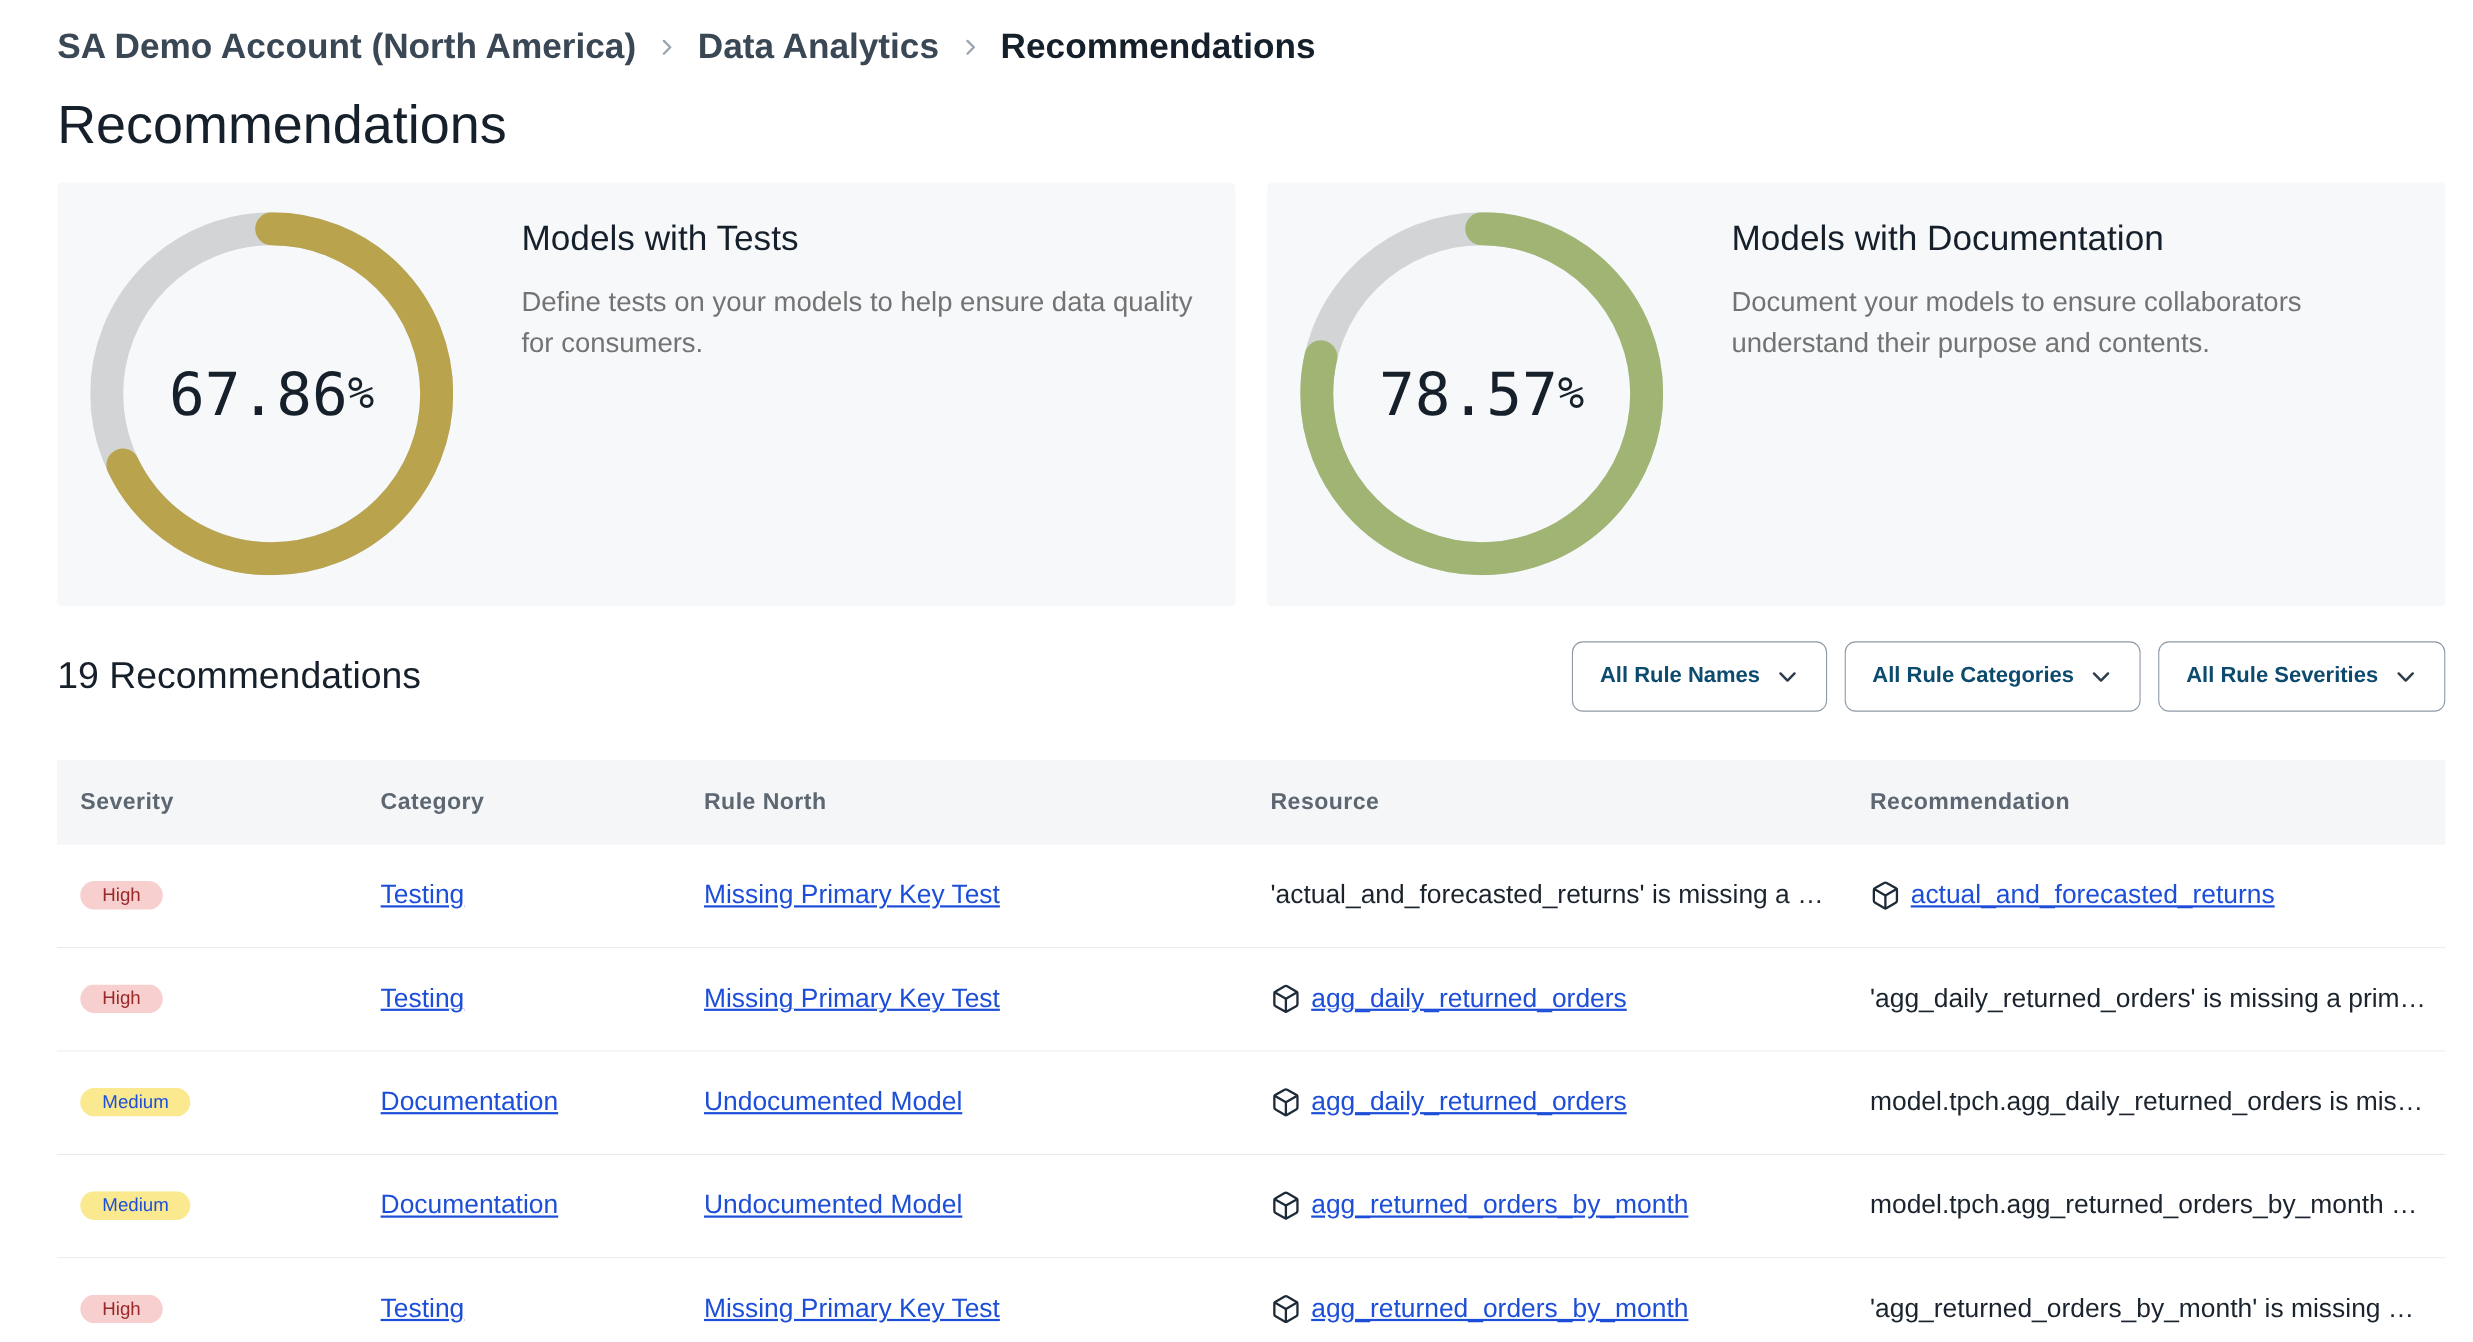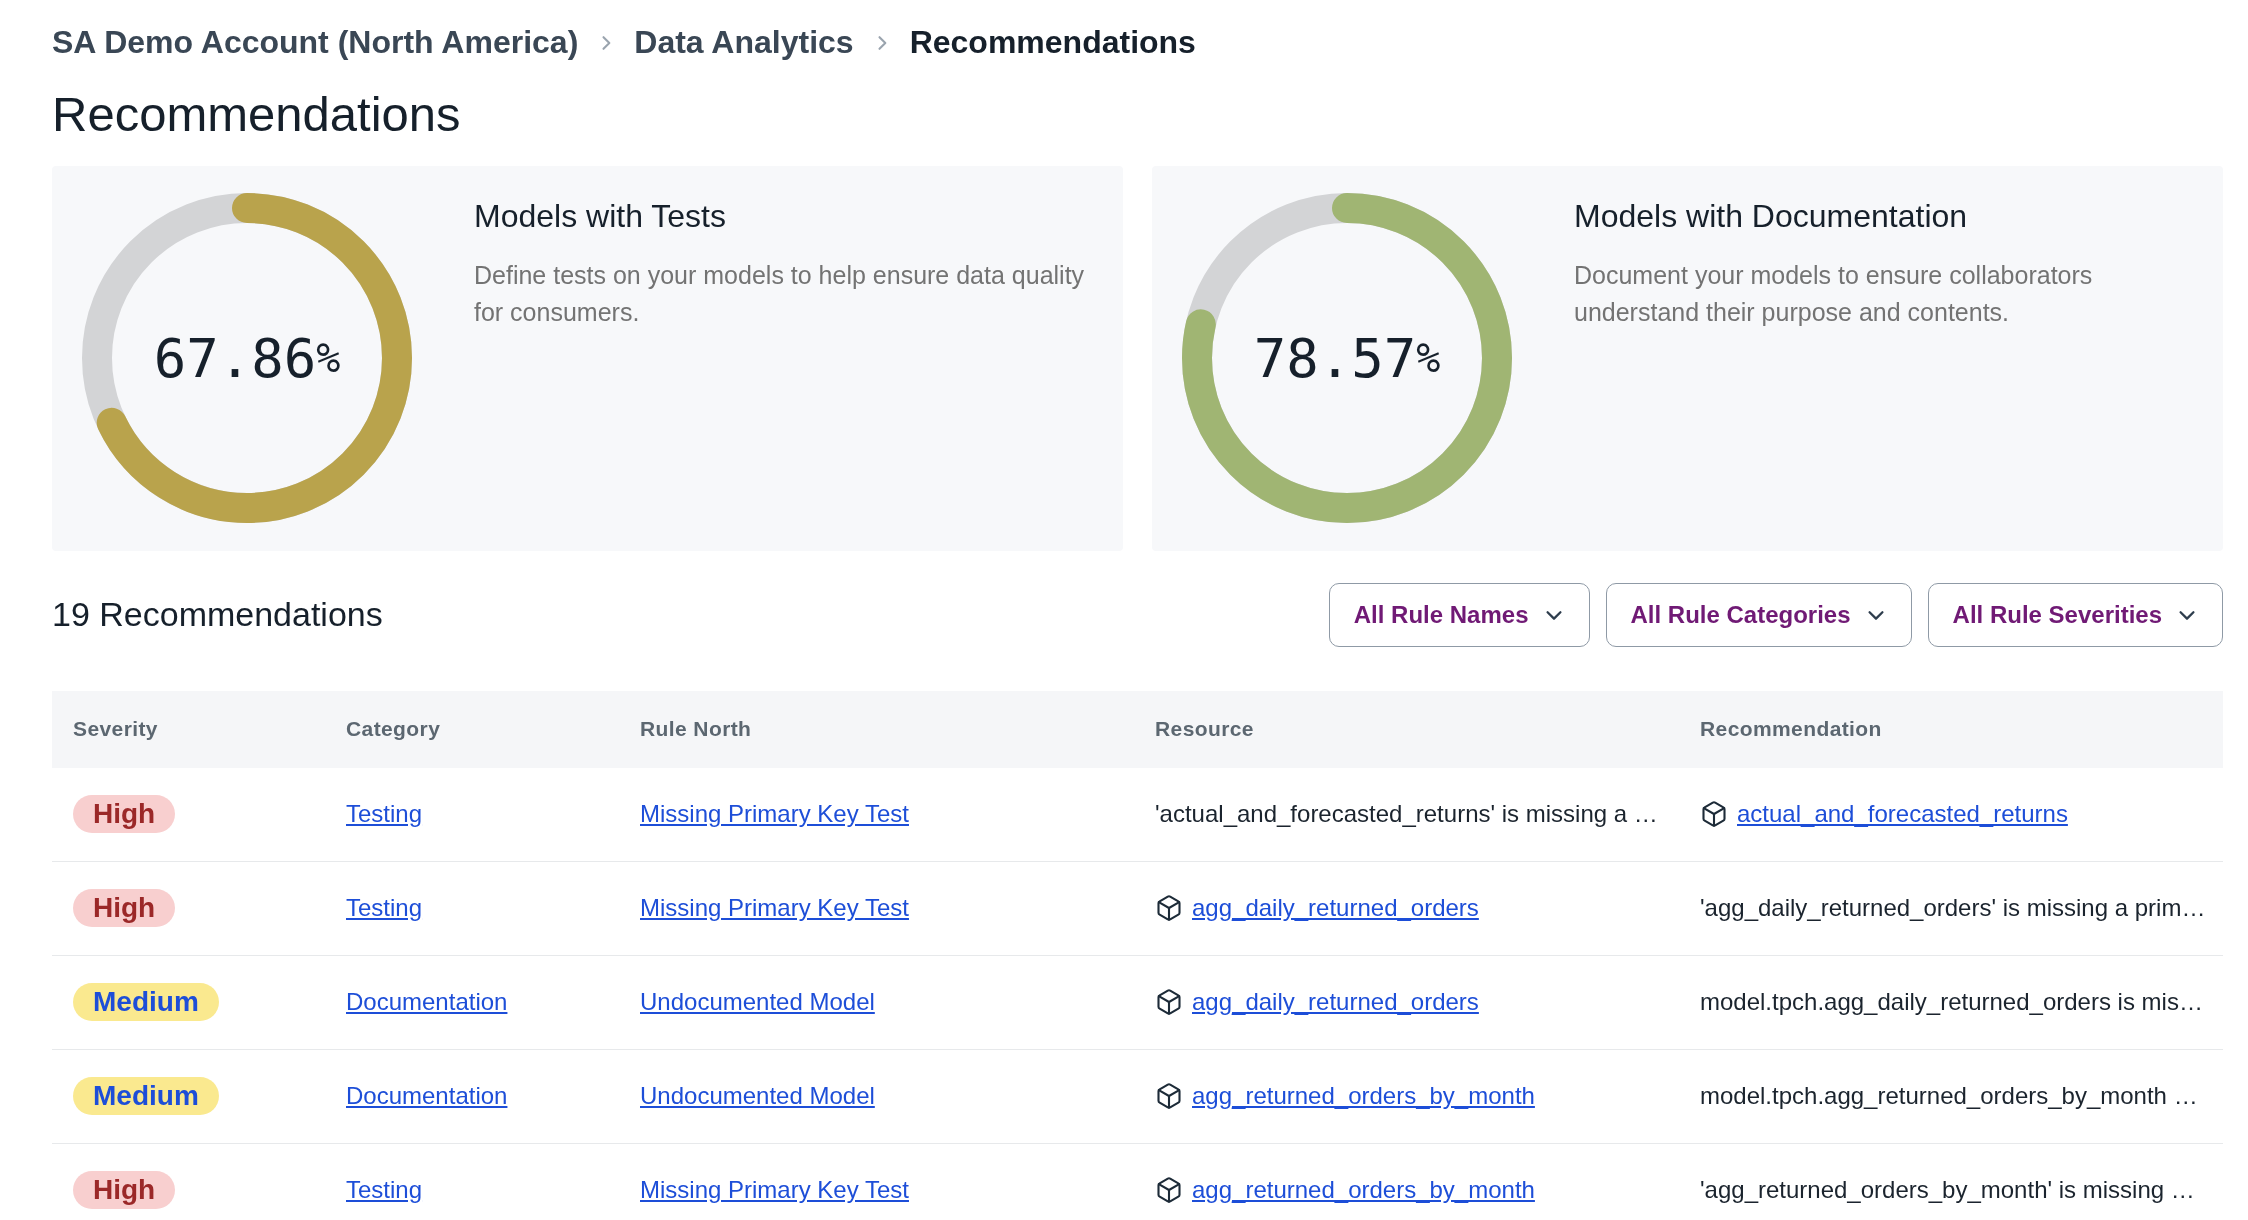--- a/index.html
+++ b/index.html
@@ -28,31 +28,31 @@
   .donut-label .pct { font-size:40px; }
   .card-text { margin-left:62px; max-width:680px; align-self:flex-start; padding-top:32px; }
   .card-text h3 { font-size:32px; font-weight:400; color:#16202b; margin-bottom:22px; }
   .card-text p { font-size:25px; line-height:1.48; color:#737373; }
 
   
   .list-header { display:flex; align-items:center; justify-content:space-between; margin-top:32px; }
   .list-title { font-size:34px; font-weight:500; color:#16202b; }
   .filters { display:flex; gap:16px; }
   .filter-btn { display:flex; align-items:center; gap:14px; border:1px solid #8f9aa6; border-radius:10px;
-    background:#ffffff; padding:0 24px; height:64px; font-size:24px; font-weight:600; color:#701a75;
+    background:#ffffff; padding:0 24px; height:64px; font-size:20px; font-weight:600; color:#0c4a6e;
     font-family:"Liberation Sans", sans-serif; cursor:pointer; white-space:nowrap; }
 
   
   .table { margin-top:44px; width:2171px; }
   .tr { display:grid; grid-template-columns:273px 294px 515px 545px 1fr; align-items:center; }
   .thead { background:#f5f6f8; height:77px; }
   .th { font-size:21px; font-weight:600; color:#5c6771; letter-spacing:0.4px; padding-left:21px; }
   .row { height:94px; background:#ffffff; border-bottom:1px solid #e7e9eb; }
   .td { padding-left:21px; white-space:nowrap; overflow:hidden; }
-  .badge { display:inline-block; font-size:28px; font-weight:700; padding:3px 20px; border-radius:999px; }
+  .badge { display:inline-block; font-size:17px; font-weight:400; padding:3px 20px; border-radius:999px; }
   .sev-high { background:#f8cfcf; color:#9b2828; }
   .sev-medium { background:#fae98f; color:#1d4ed8; }
   a.link { color:#1d4ed8; text-decoration:underline; font-size:24px; cursor:pointer; }
   .resource-cell { display:flex; align-items:center; gap:9px; }
   .cube { display:inline-flex; color:#1d2b38; }
   .rec { font-size:24px; color:#1b242e; }
 </style>
 </head>
 <body>
 

